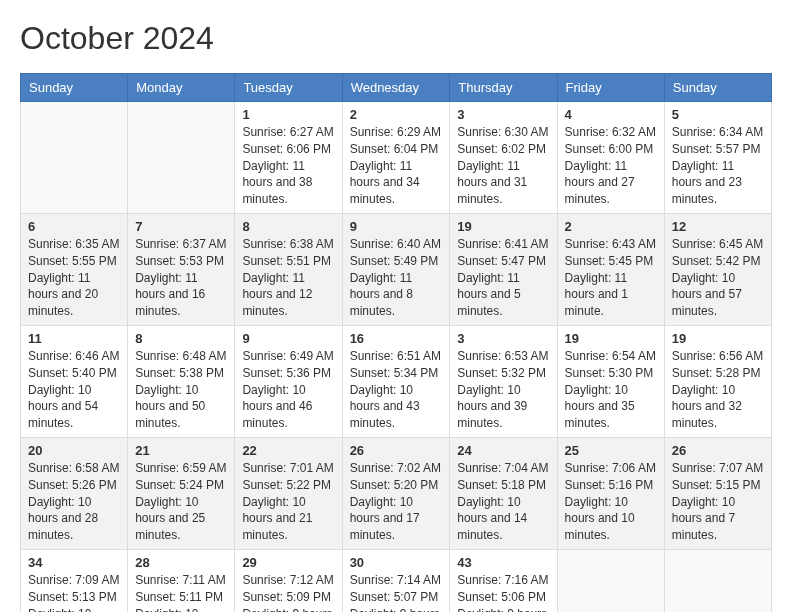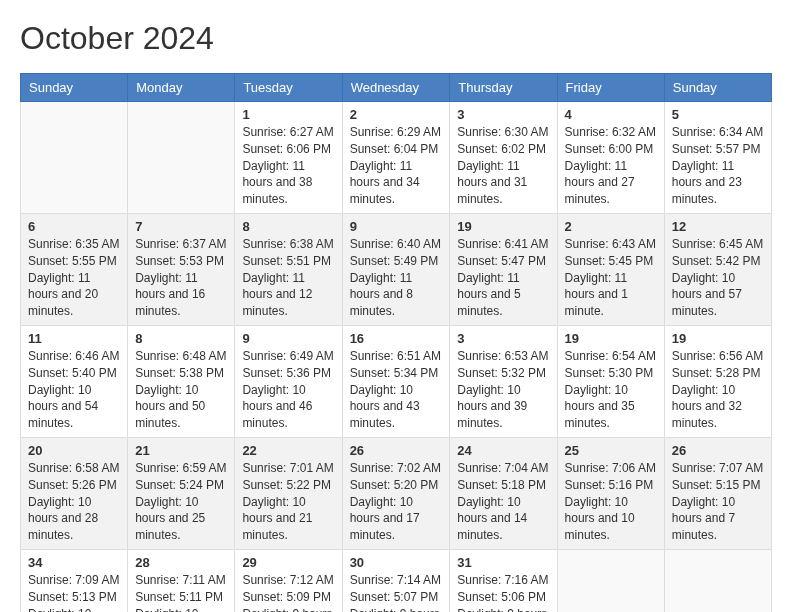--- a/index.html
+++ b/index.html
@@ -246,20 +246,20 @@
         </td>
         <td>
           <div class="day-number">29</div>
           <div class="day-info">Sunrise: 7:12 AM<br>Sunset: 5:09 PM<br>Daylight: 9 hours and 56 minutes.</div>
         </td>
         <td>
           <div class="day-number">30</div>
           <div class="day-info">Sunrise: 7:14 AM<br>Sunset: 5:07 PM<br>Daylight: 9 hours and 53 minutes.</div>
         </td>
         <td>
-          <div class="day-number">31</div>
+          <div class="day-number">43</div>
           <div class="day-info">Sunrise: 7:16 AM<br>Sunset: 5:06 PM<br>Daylight: 9 hours and 49 minutes.</div>
         </td>
         <td class="empty-cell"></td>
         <td class="empty-cell"></td>
       </tr>
     </tbody>
 </table>
 
 </body></html>

